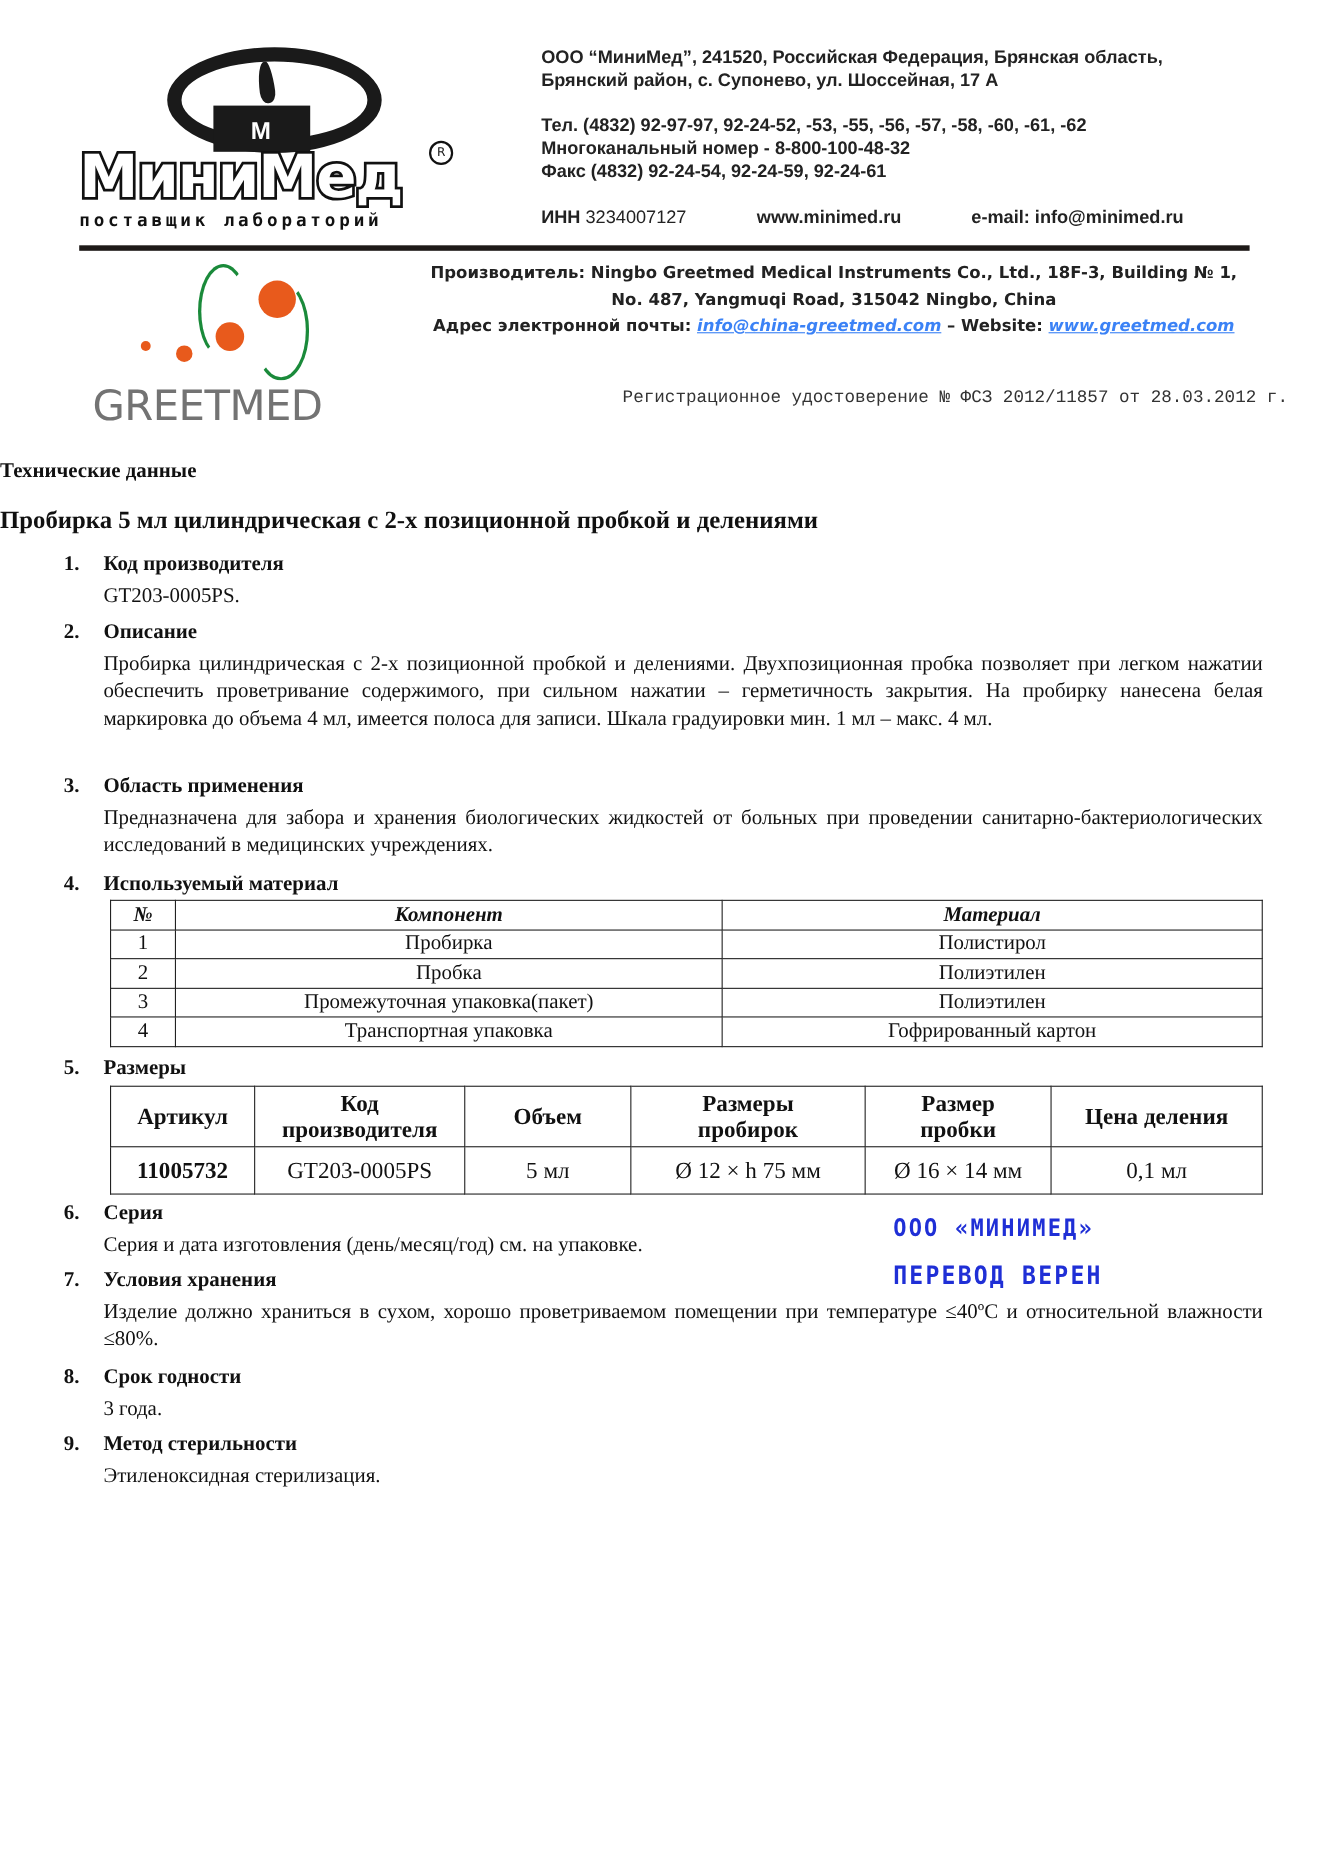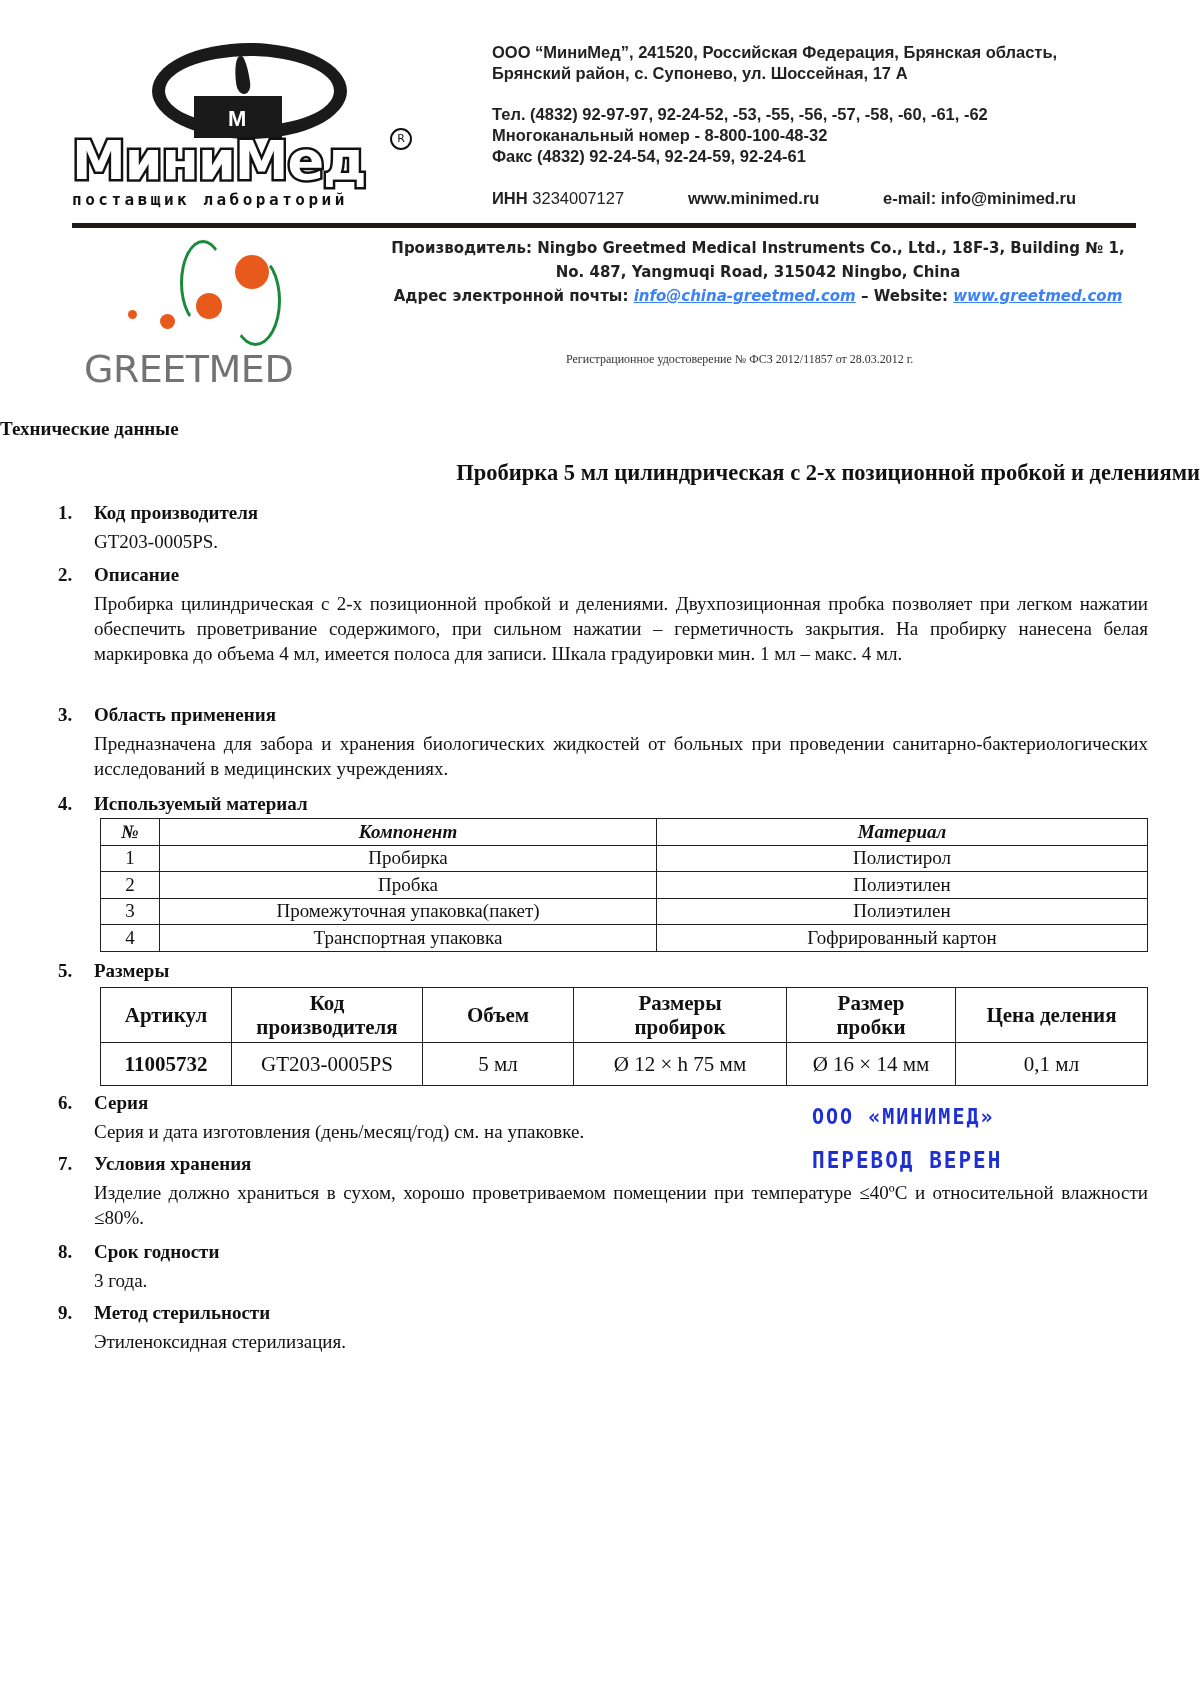--- a/index.html
+++ b/index.html
@@ -26,25 +26,25 @@
   
   .logo-greetmed { position: absolute; left: 80px; top: 235px; width: 260px; height: 130px; }
   .logo-greetmed .word { position: absolute; left: 4px; top: 80px; font: 38px "DejaVu Sans", sans-serif; color: #737373; letter-spacing: -0.5px; margin-top: 32px; }
   .logo-greetmed .dot { position: absolute; border-radius: 50%; background: #e85a1c; }
   .logo-greetmed .arc { position: absolute; border: 3px solid #1a8a3a; border-radius: 50%; }
 
   .maker-block { position: absolute; left: 388px; top: 236px; width: 740px; font-family: "DejaVu Sans", sans-serif; font-weight: bold; font-size: 15px; color: #222; text-align: center; }
   .maker-block .line { line-height: 24px; white-space: nowrap; }
   .maker-block a { color: #3b82f6; text-decoration: underline; font-style: italic; }
   .maker-block .distrib { margin-top: 10px; }
-  .reg-cert { position: absolute; left: 566px; top: 352px; font-family: Liberation Serif, serif; font-size: 12px; color: #333; white-space: nowrap; }
+  .reg-cert { position: absolute; left: 566px; top: 352px; font-family: Liberation Mono, monospace; font-size: 16px; color: #333; white-space: nowrap; }
 
   
   .doc-subtitle { position: absolute; left: 0; width: 1200px; top: 418px; text-align: left; font-weight: bold; font-size: 19px; }
-  .doc-title { position: absolute; left: 0; width: 1200px; top: 460px; text-align: right; font-weight: bold; font-size: 22.5px; }
+  .doc-title { position: absolute; left: 0; width: 1200px; top: 460px; text-align: left; font-weight: bold; font-size: 22.5px; }
 
   .section { position: absolute; left: 58px; width: 1090px; font-size: 19px; line-height: 25px; }
   .section .head { font-weight: bold; position: relative; padding-left: 36px; }
   .section .head .num { position: absolute; left: 0; top: 0; }
   .section .body { padding-left: 36px; margin-top: 4px; text-align: justify; }
 
   table.materials { position: absolute; left: 100px; top: 818px; width: 1048px; border-collapse: collapse; font-size: 19px; }
   table.materials td, table.materials th { border: 1px solid #222; padding: 0 4px; height: 25.5px; text-align: center; font-weight: normal; line-height: 24px; }
   table.materials th { font-weight: bold; font-style: italic; }
 

